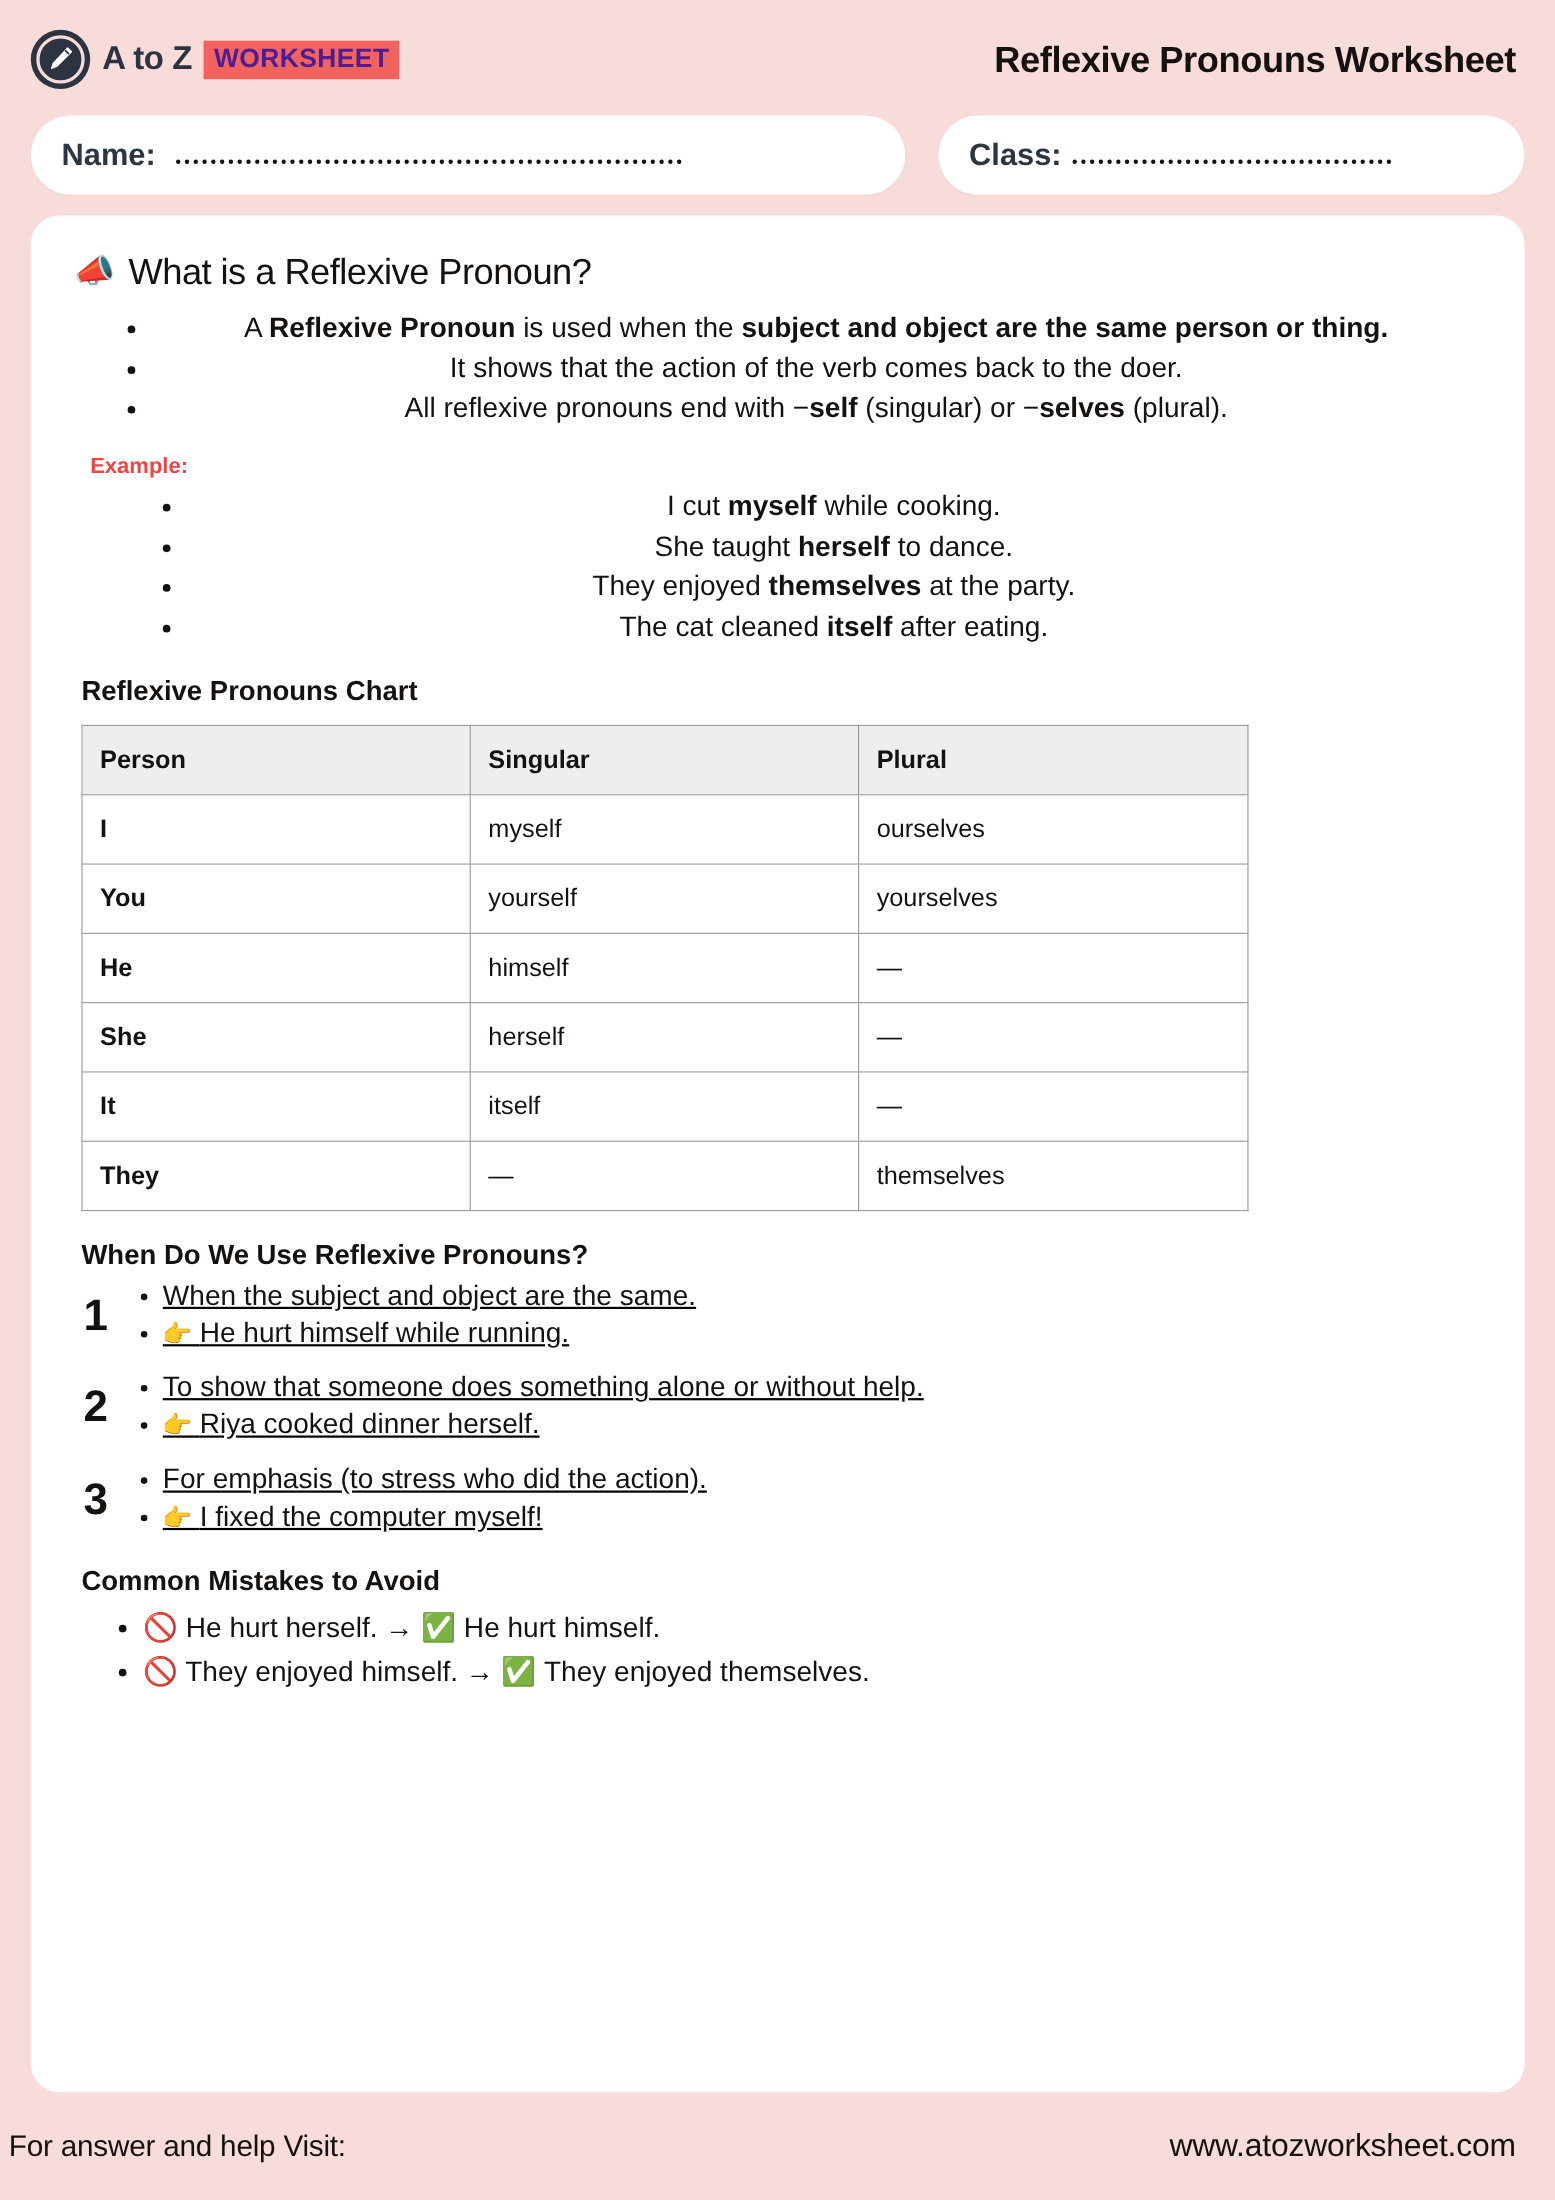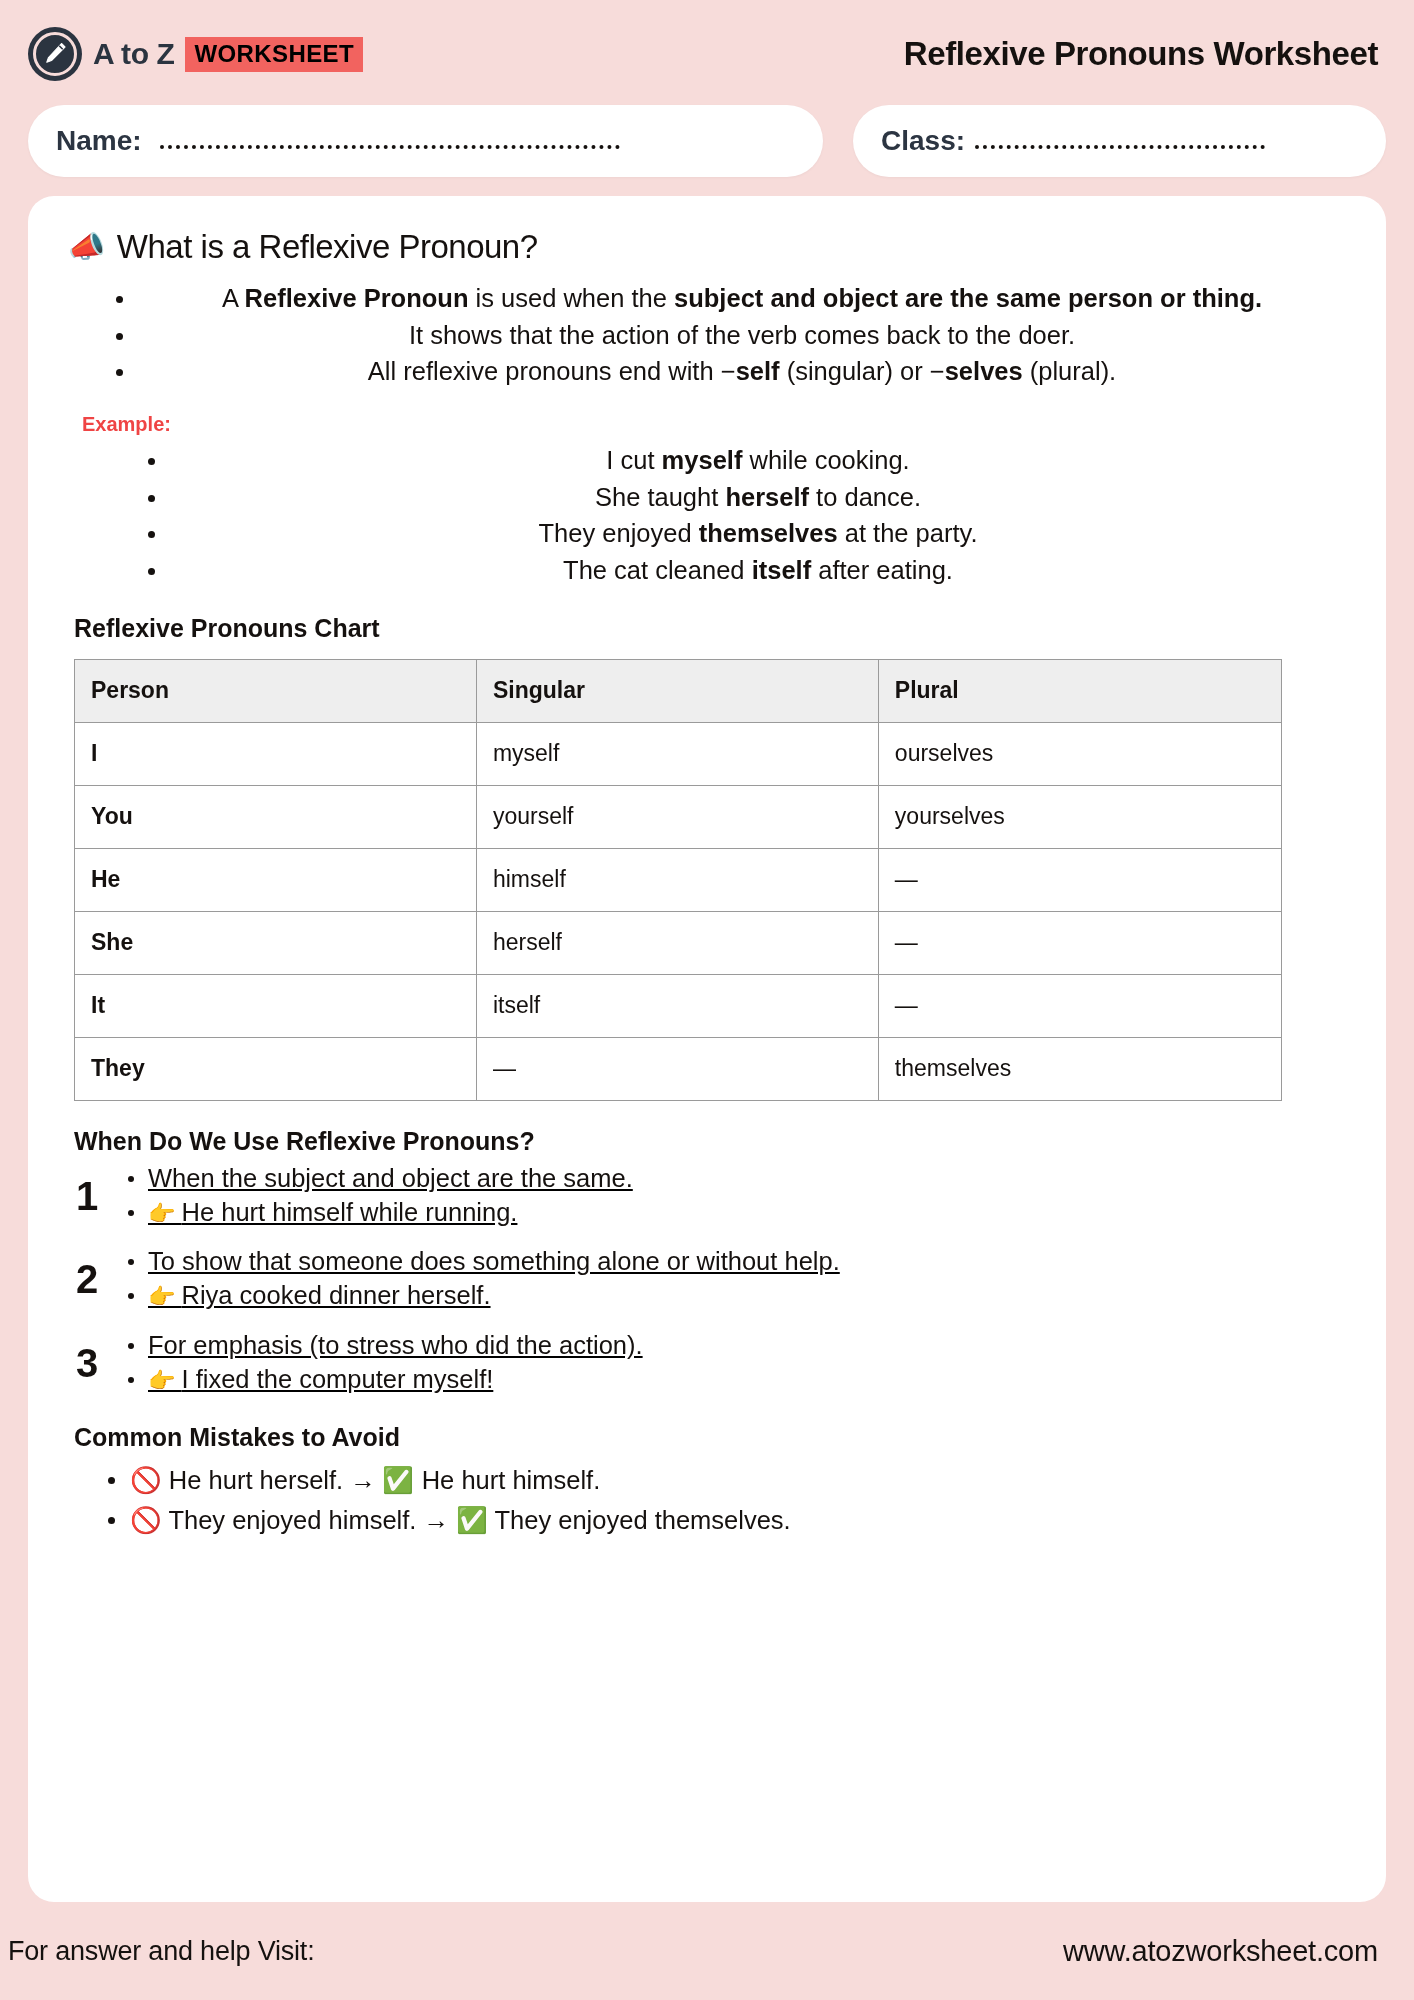--- a/index.html
+++ b/index.html
@@ -50,21 +50,21 @@
   .brand-mark svg { position: relative; z-index: 2; }
   .brand-atoz {
     font-size: 30px;
     font-weight: 700;
     color: #2b3440;
     letter-spacing: -0.4px;
     white-space: nowrap;
   }
   .brand-tag {
     background: #f2635f;
-    color: #000000;
+    color: #4c1d95;
     font-size: 24px;
     font-weight: 700;
     letter-spacing: 0.4px;
     padding: 3px 9px 4px;
     white-space: nowrap;
   }
   .header-title {
     font-size: 33px;
     font-weight: 700;
     color: #15110f;
@@ -163,21 +163,21 @@
   .example-list li { font-size: 25px; line-height: 1.38; margin-bottom: 1px; }
 
   .chart-title {
     font-size: 25px;
     font-weight: 700;
     color: #15110f;
     margin: 26px 0 16px 6px;
   }
 
   table.pron {
-    width: 1208px;
+    width: 1061px;
     margin-left: 6px;
     border-collapse: collapse;
     table-layout: fixed;
   }
   table.pron th, table.pron td {
     border: 1px solid #9a9a9a;
     text-align: left;
     padding: 14px 16px;
     font-size: 23px;
     color: #15110f;

